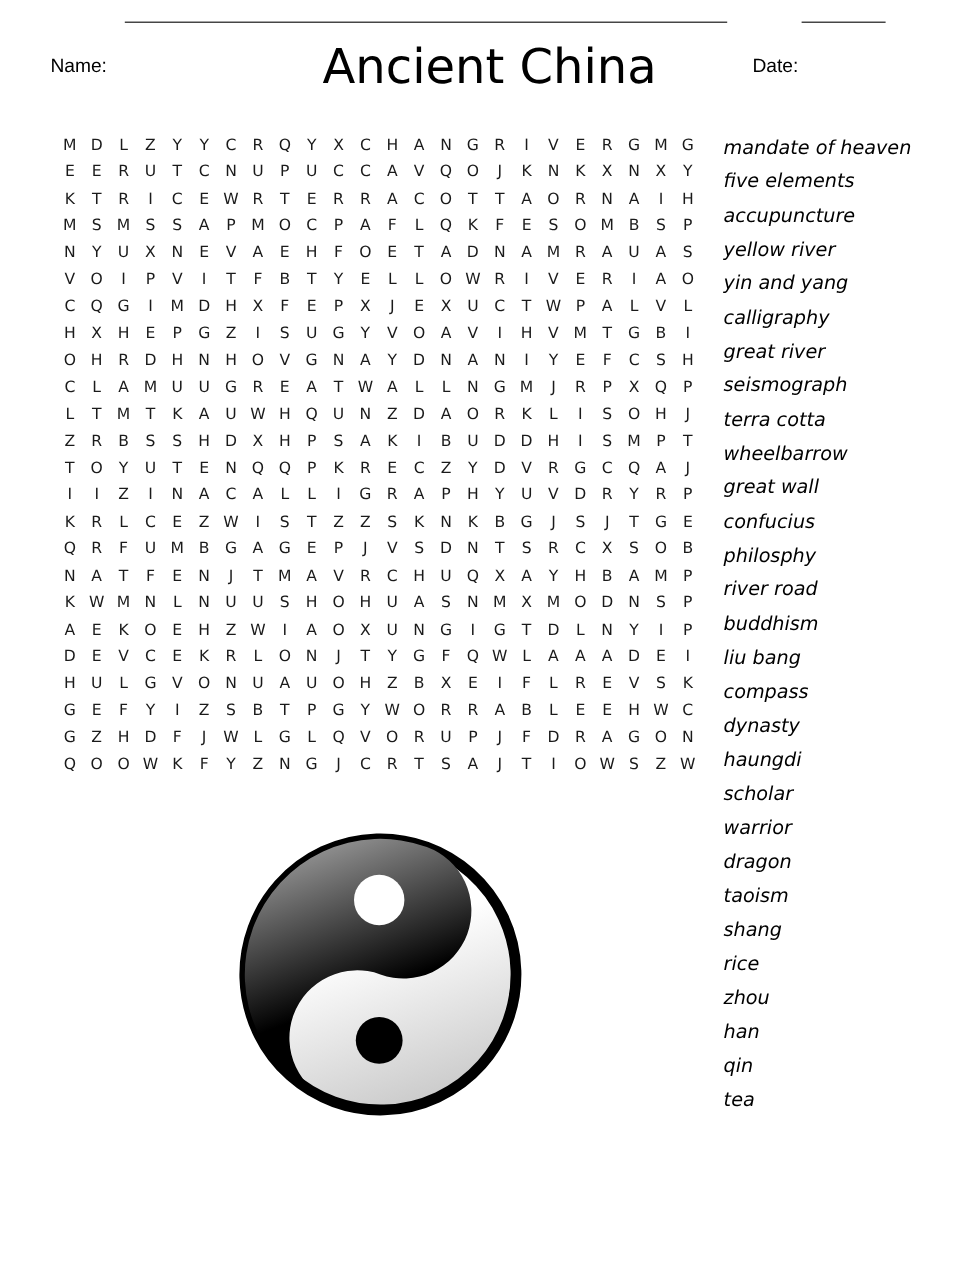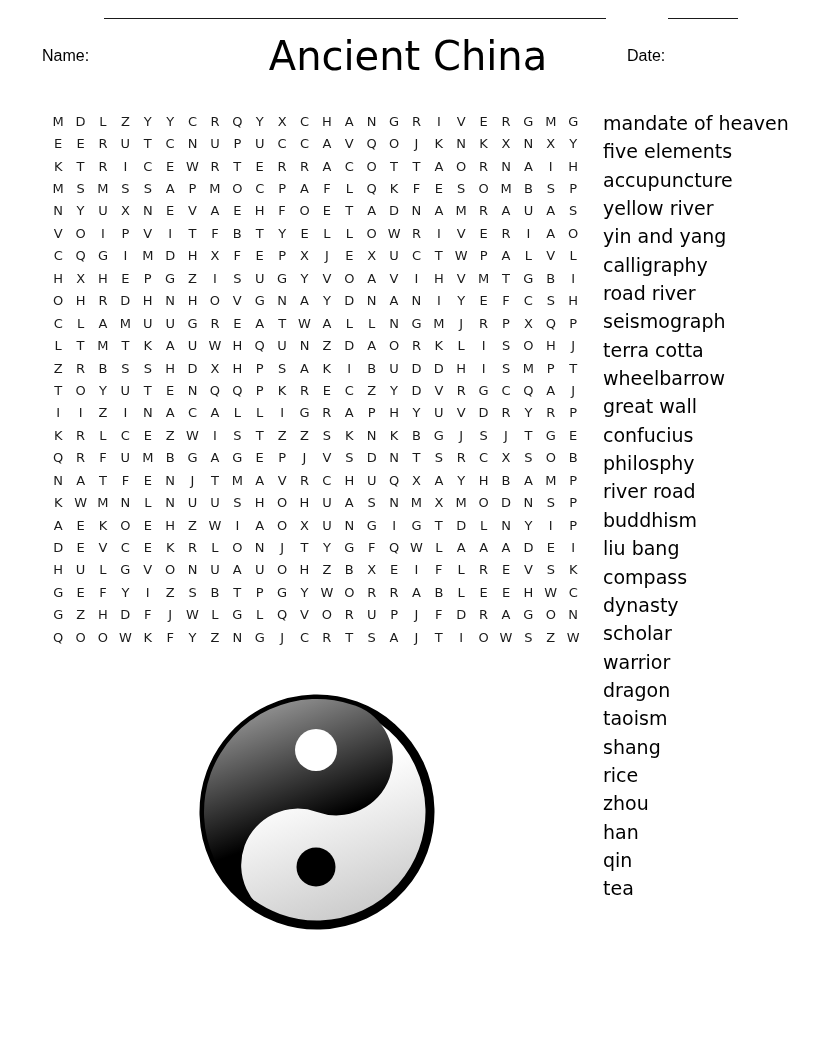--- a/index.html
+++ b/index.html
@@ -28,21 +28,21 @@
     display:grid;
     grid-template-columns:repeat(24, 22.4px);
     grid-auto-rows:22.45px;
   }
   .cell {
     display:flex; align-items:center; justify-content:center;
     font-size:13px; line-height:1; color:#1a1a1a;
   }
   .word-list {
     position:absolute; left:603px; top:109px; width:210px;
-    font-size:19px; color:#000;
+    font-size:16px; color:#000;font-style:italic;
   }
   .word { height:28.35px; line-height:28.35px; white-space:nowrap; }
   .yinyang { position:absolute; left:192px; top:687px; }
 </style>
 </head>
 <body>
 
 <span class="hdr-label" id="name-label">Name:</span>
 <div class="fill-line" id="name-line"></div>
 <span class="hdr-label" id="date-label">Date:</span>
@@ -629,32 +629,33 @@
     <span class="cell">W</span>
   </div>
 
 <div class="word-list">
     <div class="word">mandate of heaven</div>
     <div class="word">five elements</div>
     <div class="word">accupuncture</div>
     <div class="word">yellow river</div>
     <div class="word">yin and yang</div>
     <div class="word">calligraphy</div>
-    <div class="word">road river</div>
+    <div class="word">great river</div>
     <div class="word">seismograph</div>
     <div class="word">terra cotta</div>
     <div class="word">wheelbarrow</div>
     <div class="word">great wall</div>
     <div class="word">confucius</div>
     <div class="word">philosphy</div>
     <div class="word">river road</div>
     <div class="word">buddhism</div>
     <div class="word">liu bang</div>
     <div class="word">compass</div>
     <div class="word">dynasty</div>
+    <div class="word">haungdi</div>
     <div class="word">scholar</div>
     <div class="word">warrior</div>
     <div class="word">dragon</div>
     <div class="word">taoism</div>
     <div class="word">shang</div>
     <div class="word">rice</div>
     <div class="word">zhou</div>
     <div class="word">han</div>
     <div class="word">qin</div>
     <div class="word">tea</div>

